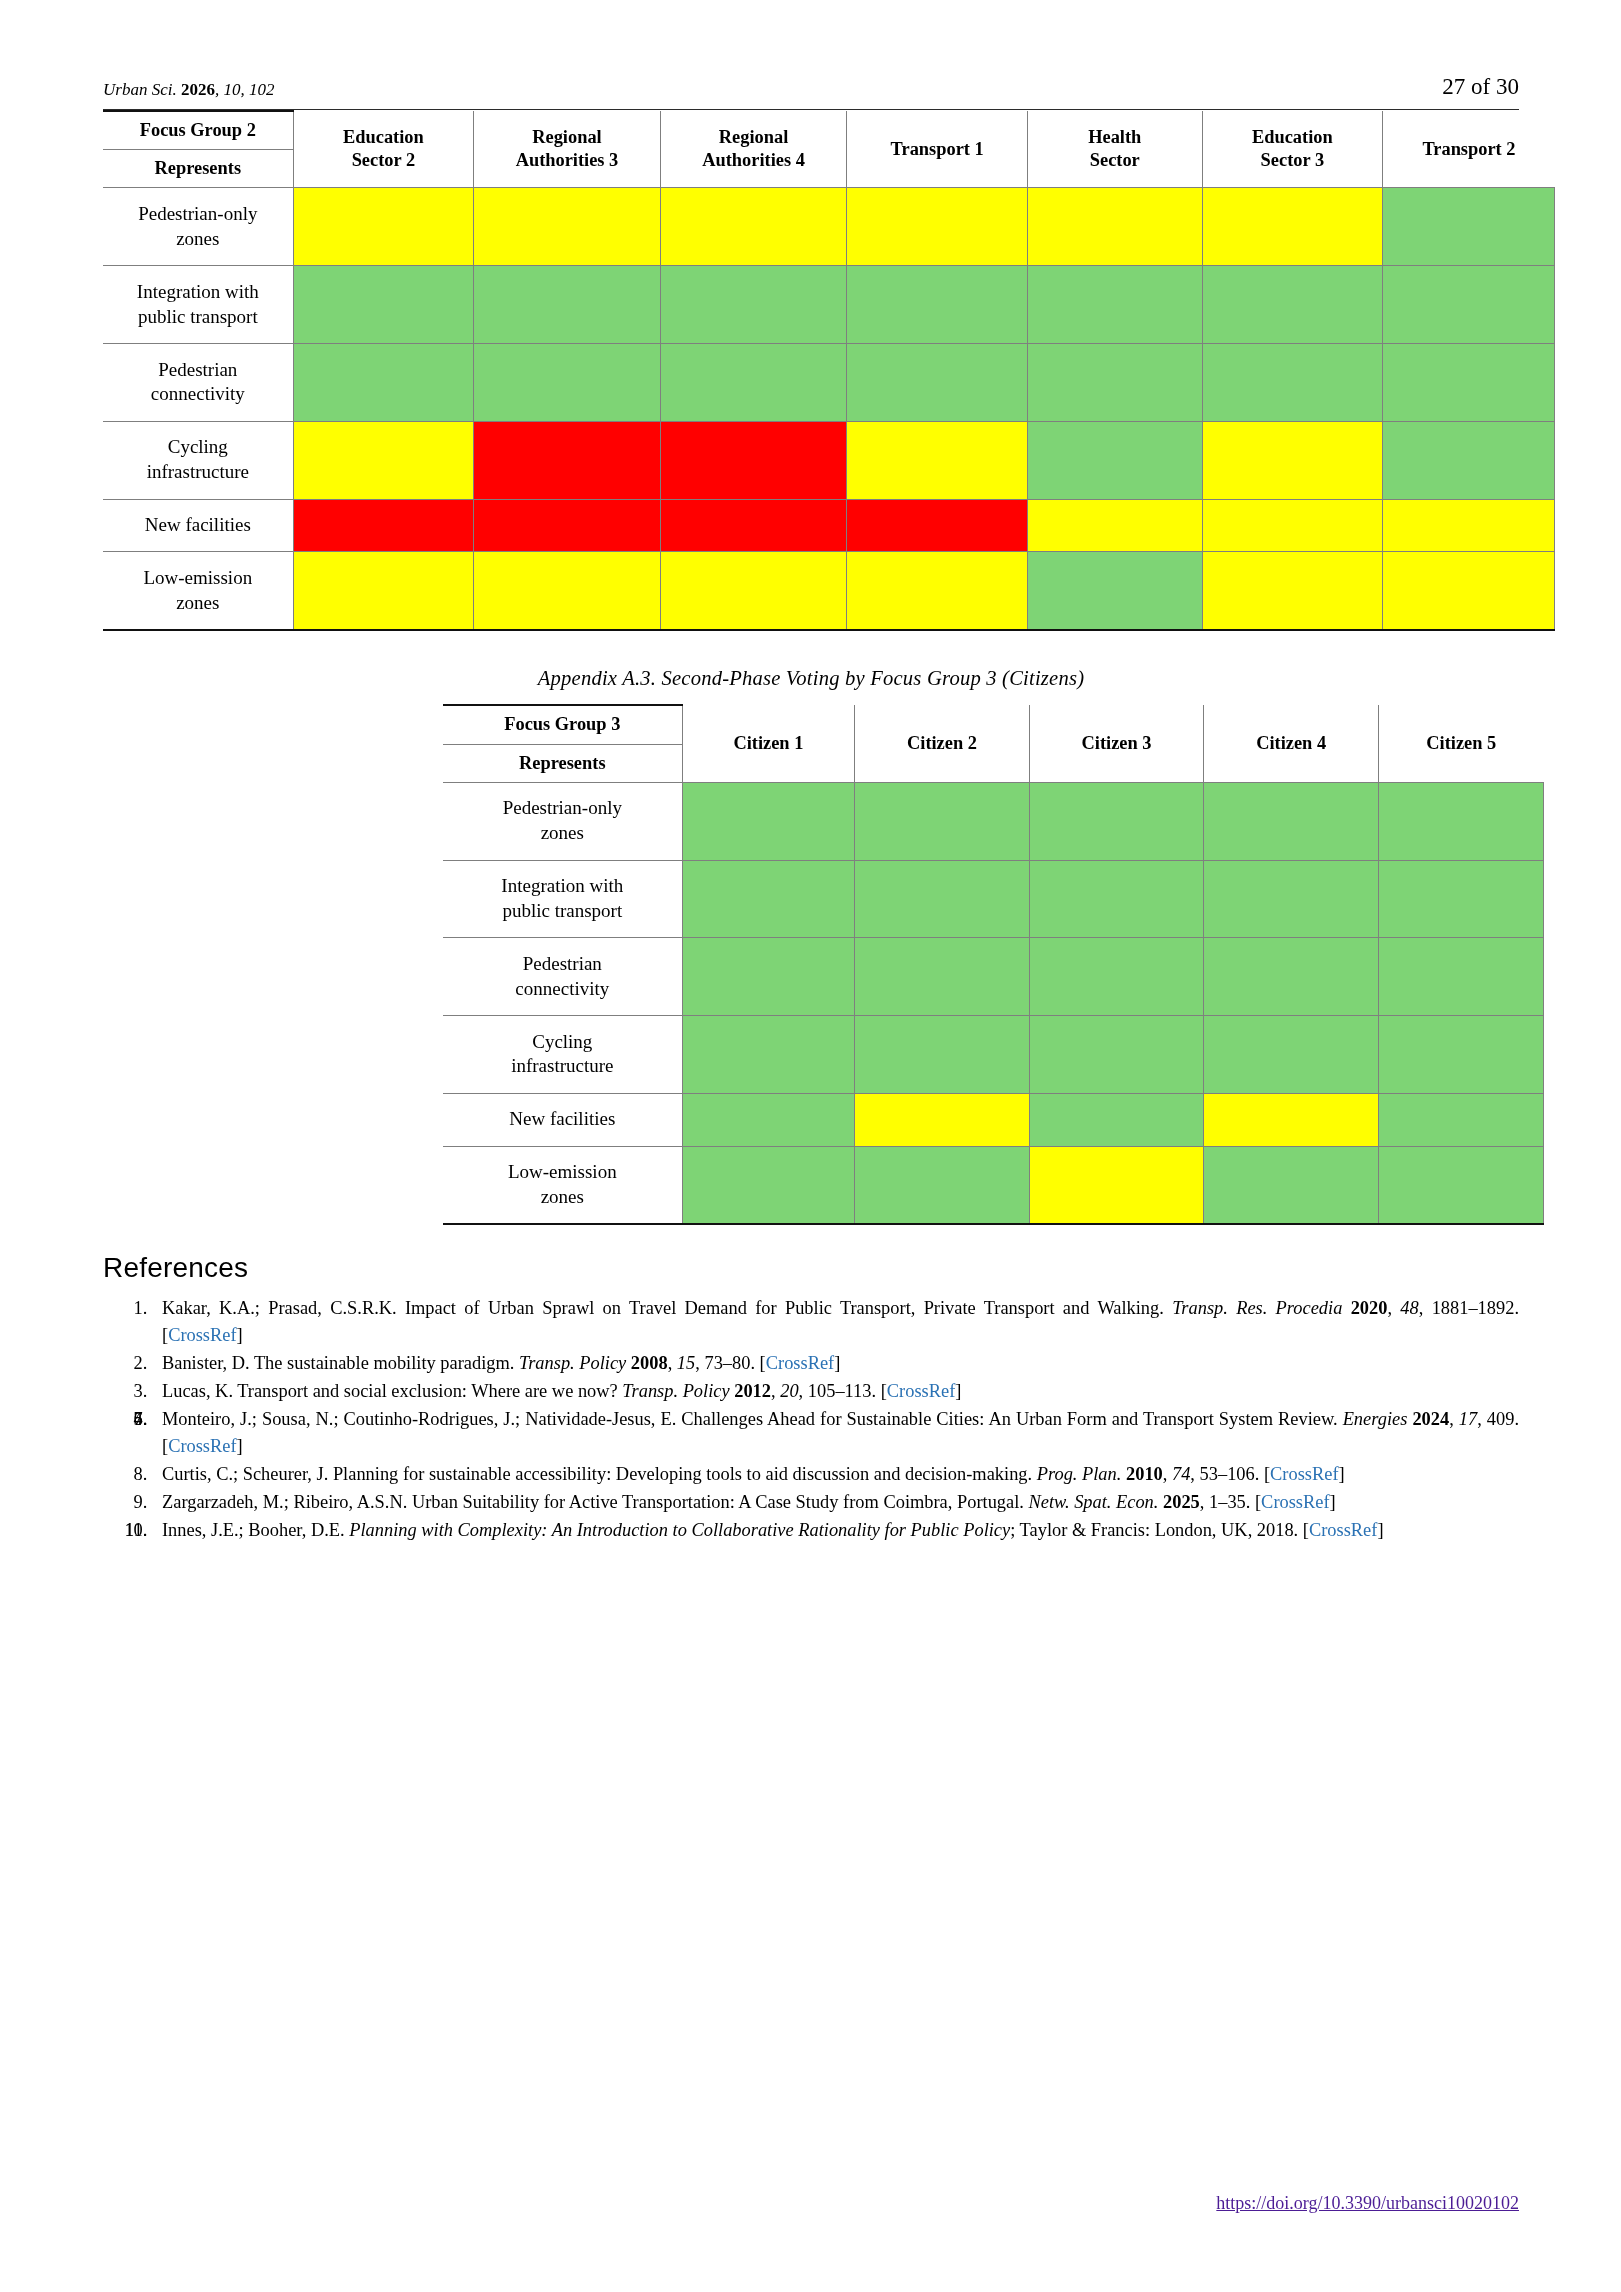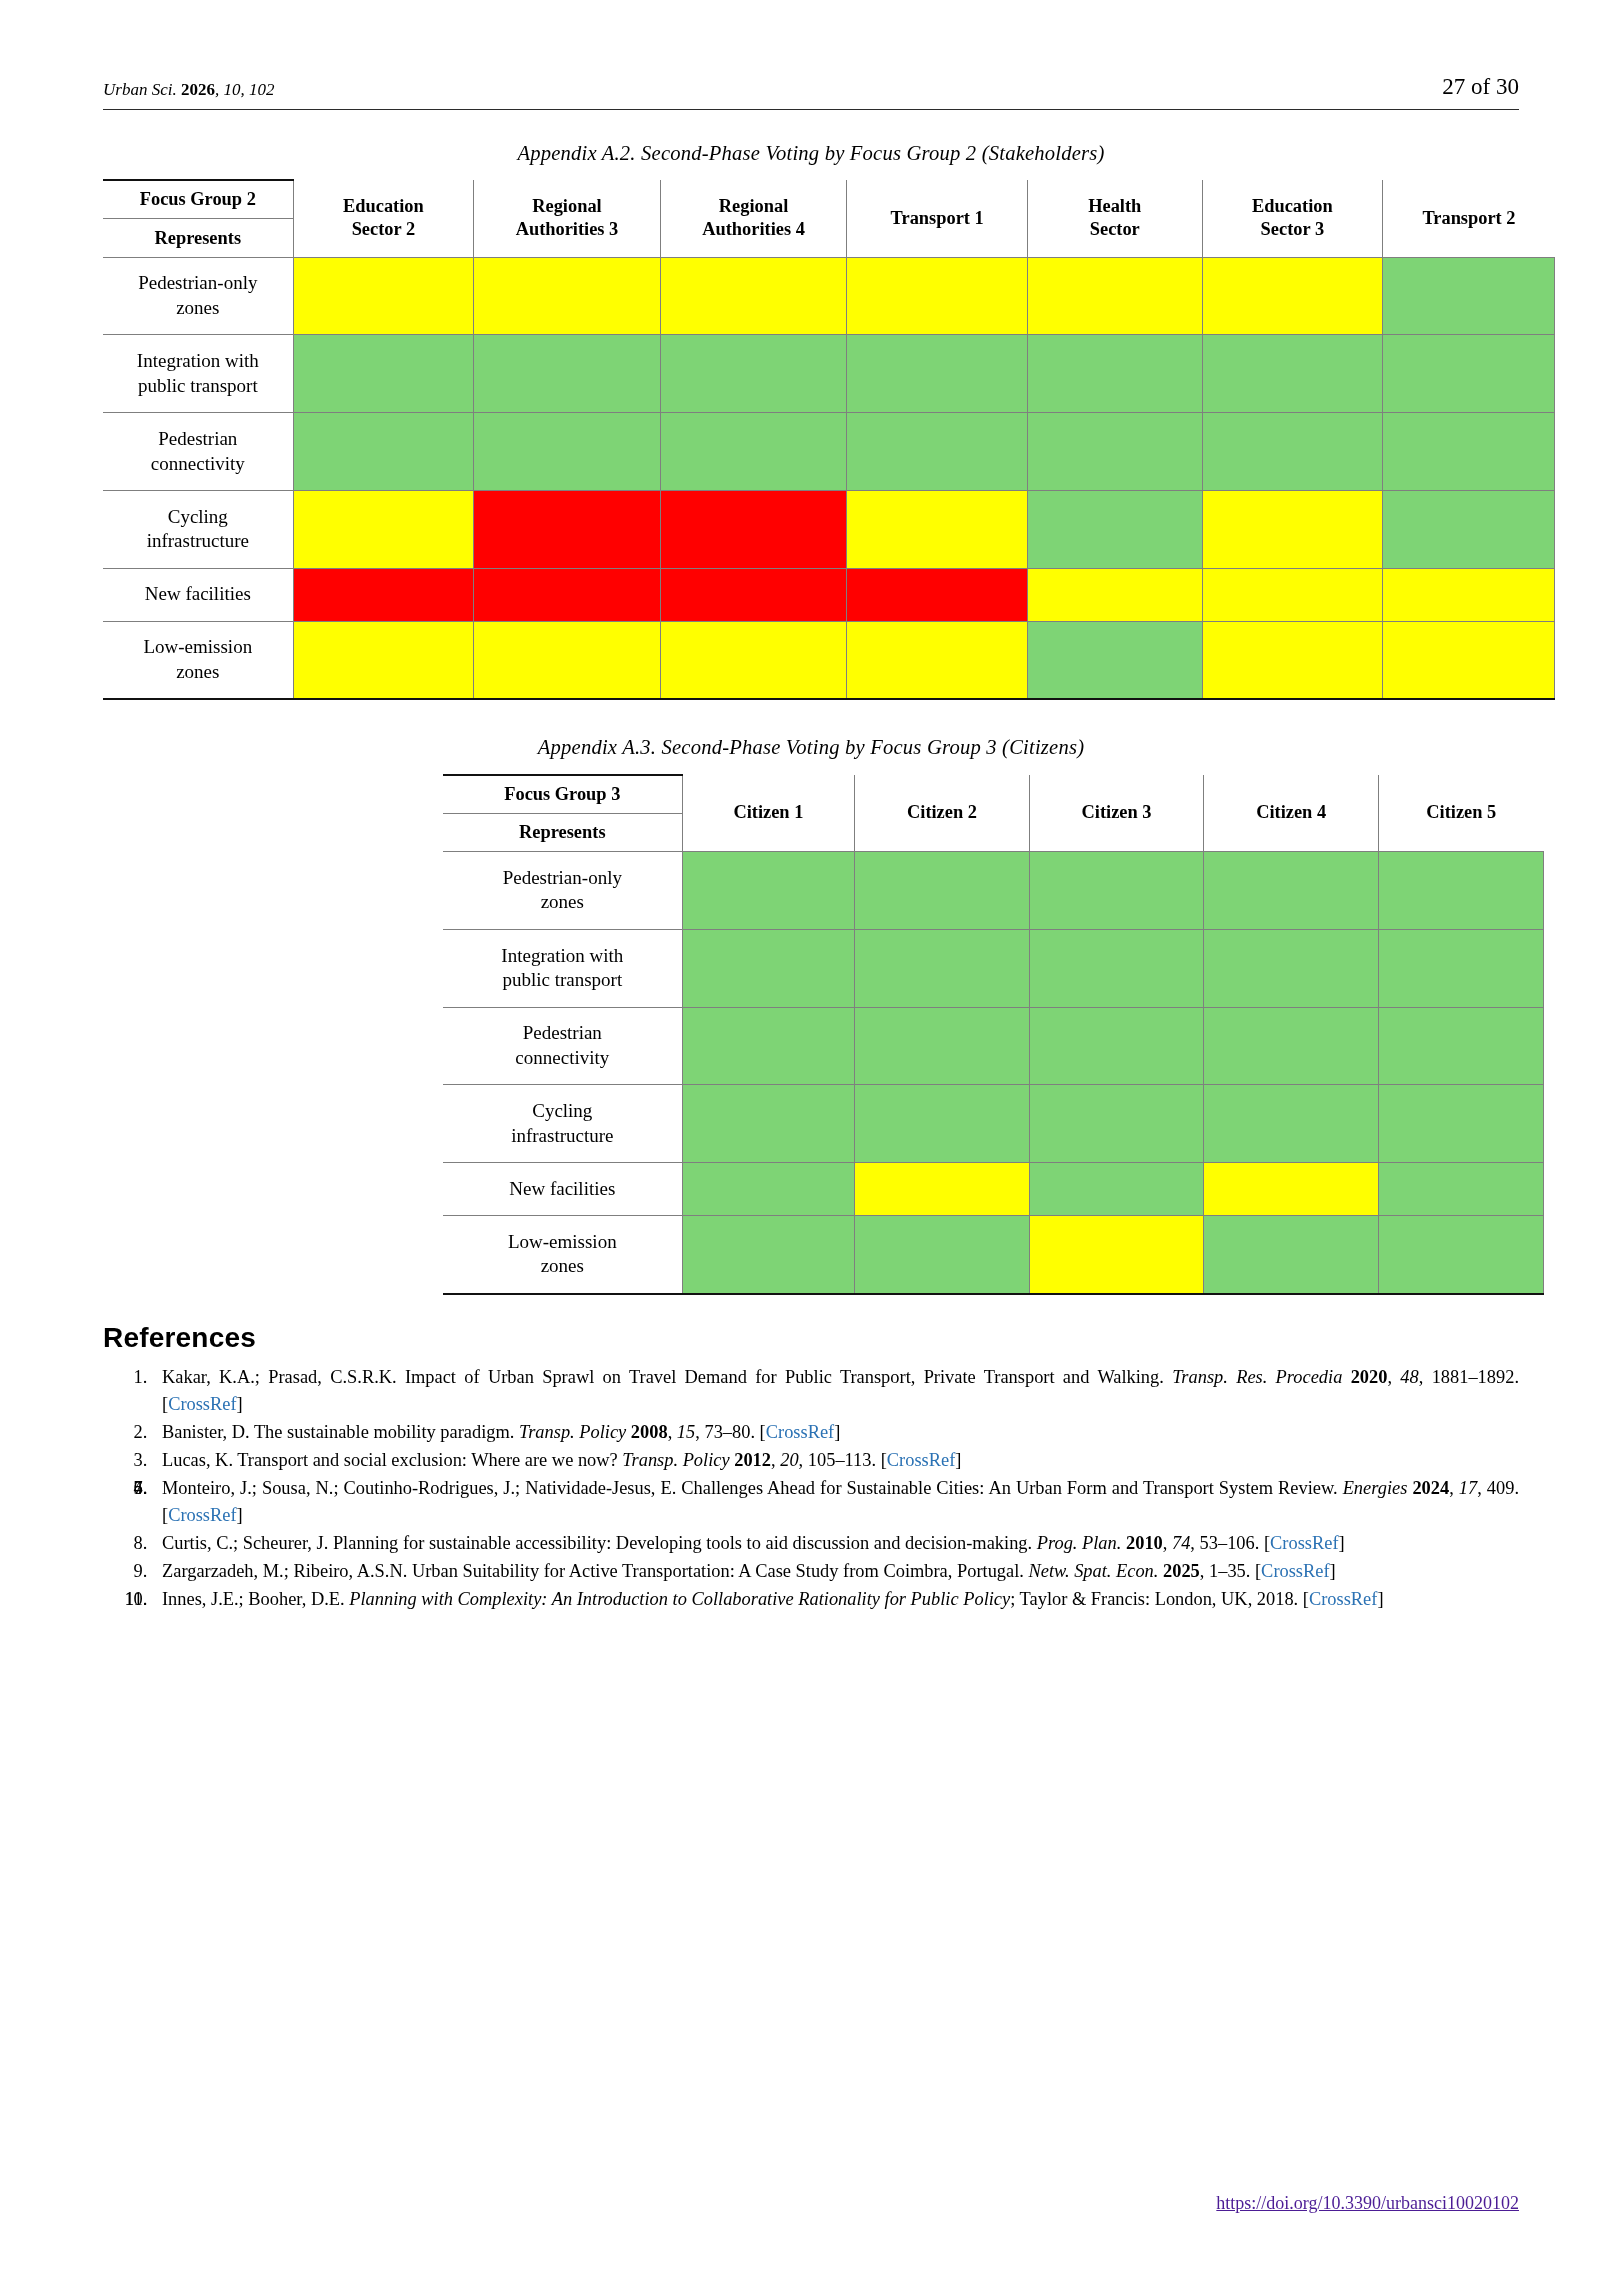--- a/index.html
+++ b/index.html
@@ -115,21 +115,21 @@
   table.vote tr.short td { height: 41px; }
 
   .c-green  { background: #7ed475; }
   .c-yellow { background: #ffff00; }
   .c-red    { background: #ff0000; }
 
   
   h2.refs-title {
     font-family: "Liberation Sans", "DejaVu Sans", sans-serif;
     font-size: 28px;
-    font-weight: bold;
+    font-weight: normal;
     margin: 27px 0 10.7px 0;
     letter-spacing: 0.2px;
   }
   ol.reflist {
     list-style: none;
     margin: 0;
     padding: 0;
     font-size: 18.4px;
     line-height: 1.47;
   }
@@ -169,21 +169,20 @@
     <div class="runhead-left">
       <span>Urban Sci.</span>
       <span class="vol">2026</span><span>,</span>
       <span class="num">10</span><span>,</span>
       <span class="num">102</span>
     </div>
     <div class="runhead-right">27 of 30</div>
   </div>
   <div class="rule"></div>
 
-  <div class="caption">Appendix A.2. Second-Phase Voting by Focus Group 2 (Stakeholders)</div>
 
   <table class="vote t1">
     <thead>
       <tr class="hrow1">
         <th class="hleft thick-top" style="width:186px;">Focus Group 2</th>
         <th class="spanhead thick-top" rowspan="2" style="width:176px;">
           <div>Education</div>
           <div>Sector 2</div>
         </th>
         <th class="spanhead thick-top" rowspan="2" style="width:182px;">

